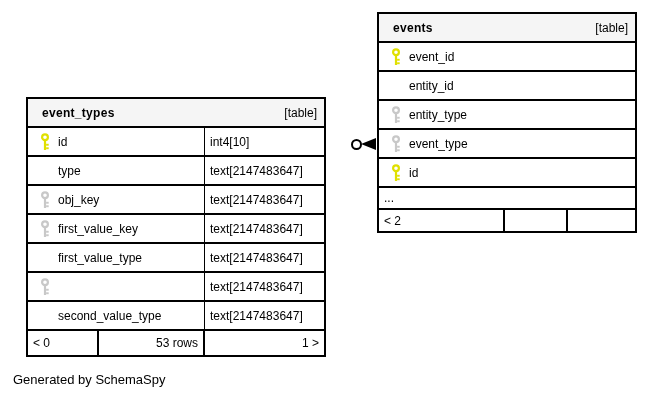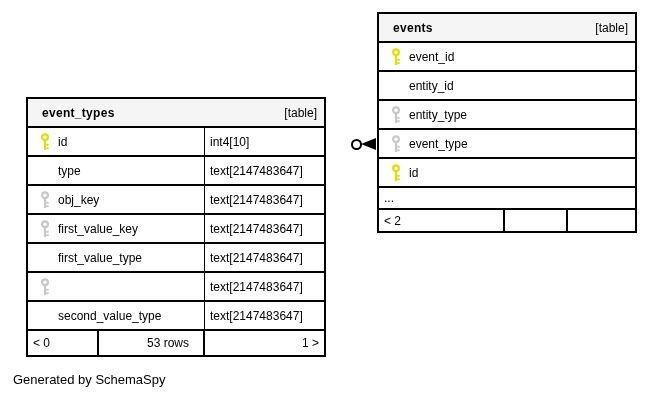--- a/index.html
+++ b/index.html
@@ -42,21 +42,21 @@
   .key-none    { visibility:hidden; }
 
   .ellipsis-row {
     flex:0 0 20px; display:flex; align-items:center;
     border-bottom:2px solid #000; font-size:12px; padding-left:5px;
   }
 
   .tbl-footer { flex:1; display:flex; font-size:12px; }
   .f-cell { display:flex; align-items:center; box-sizing:border-box; }
   .f-left   { padding-left:5px; border-right:2px solid #000; }
-  .f-center { justify-content:flex-end; padding-right:14px; border-right:2px solid #000; }
+  .f-center { justify-content:flex-end; padding-right:5px; border-right:2px solid #000; }
   .f-right  { flex:1; justify-content:flex-end; padding-right:5px; }
   #event-types-table .f-left   { width:71px; }
   #event-types-table .f-center { width:106px; }
   #events-table .f-left   { width:126px; }
   #events-table .f-center { width:63px; }
 
   .rel-circle {
     position:absolute; left:351px; top:139px;
     width:7px; height:7px; border:2px solid #000; border-radius:50%;
     background:#fff;

